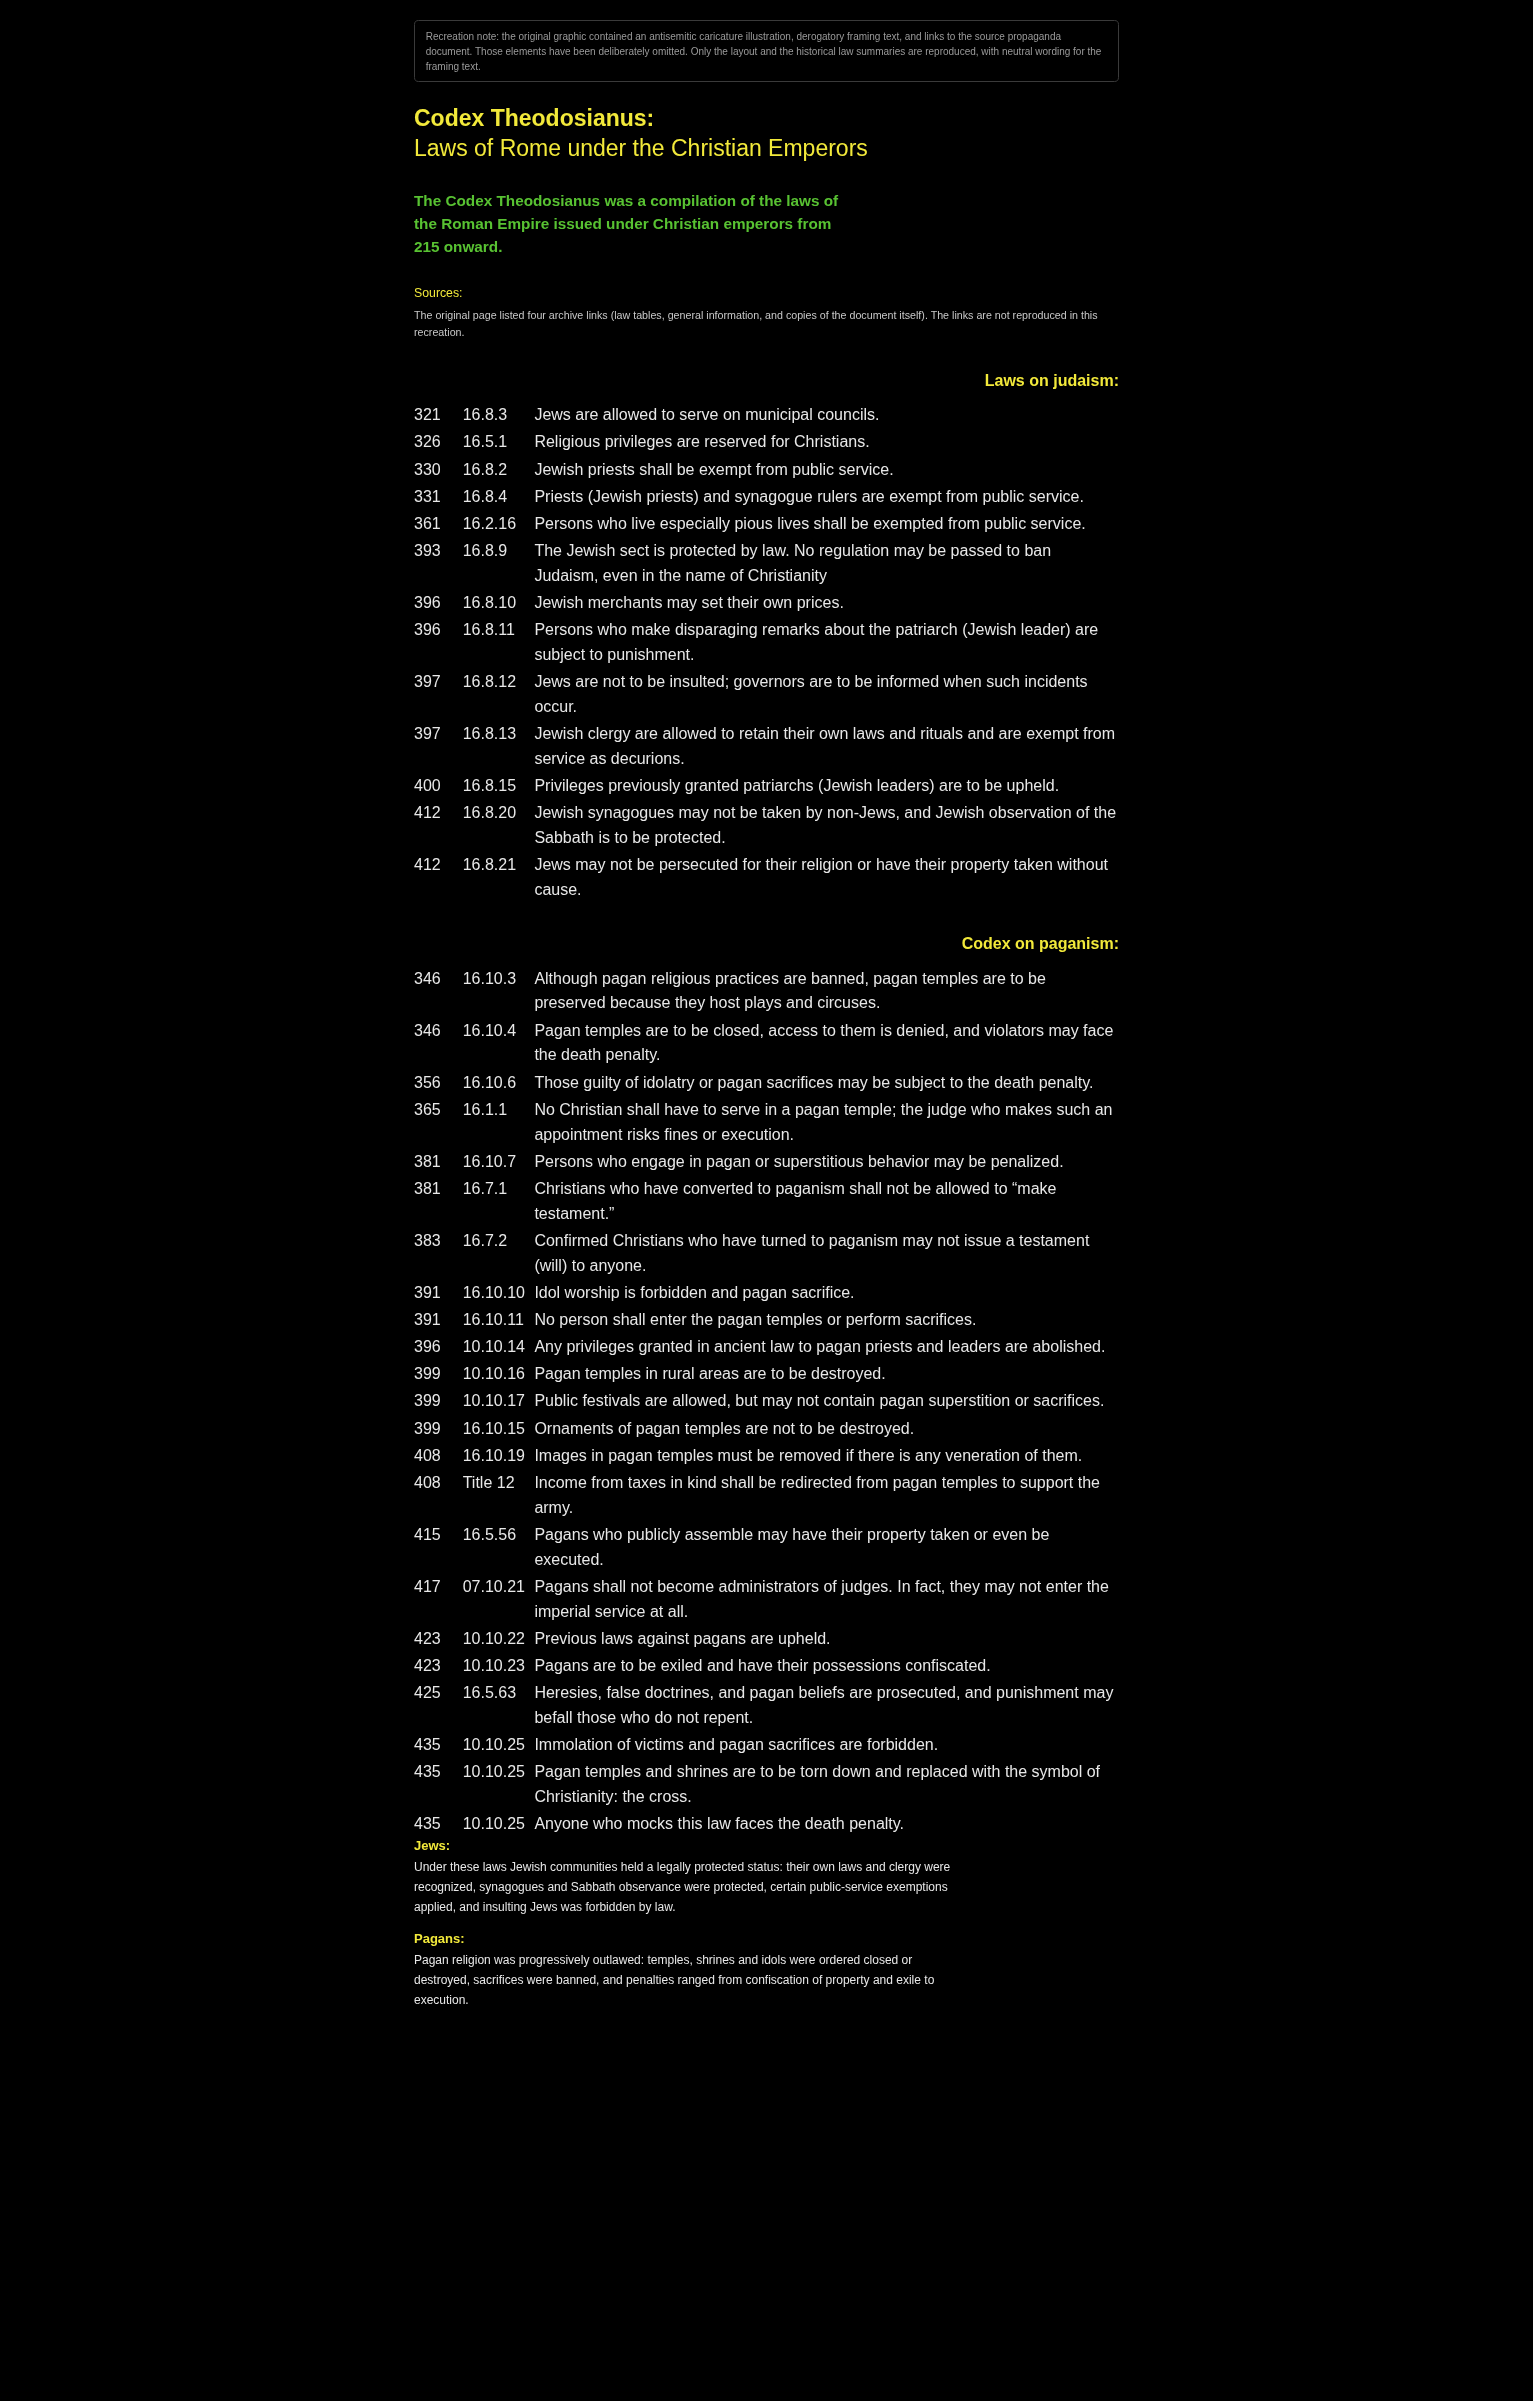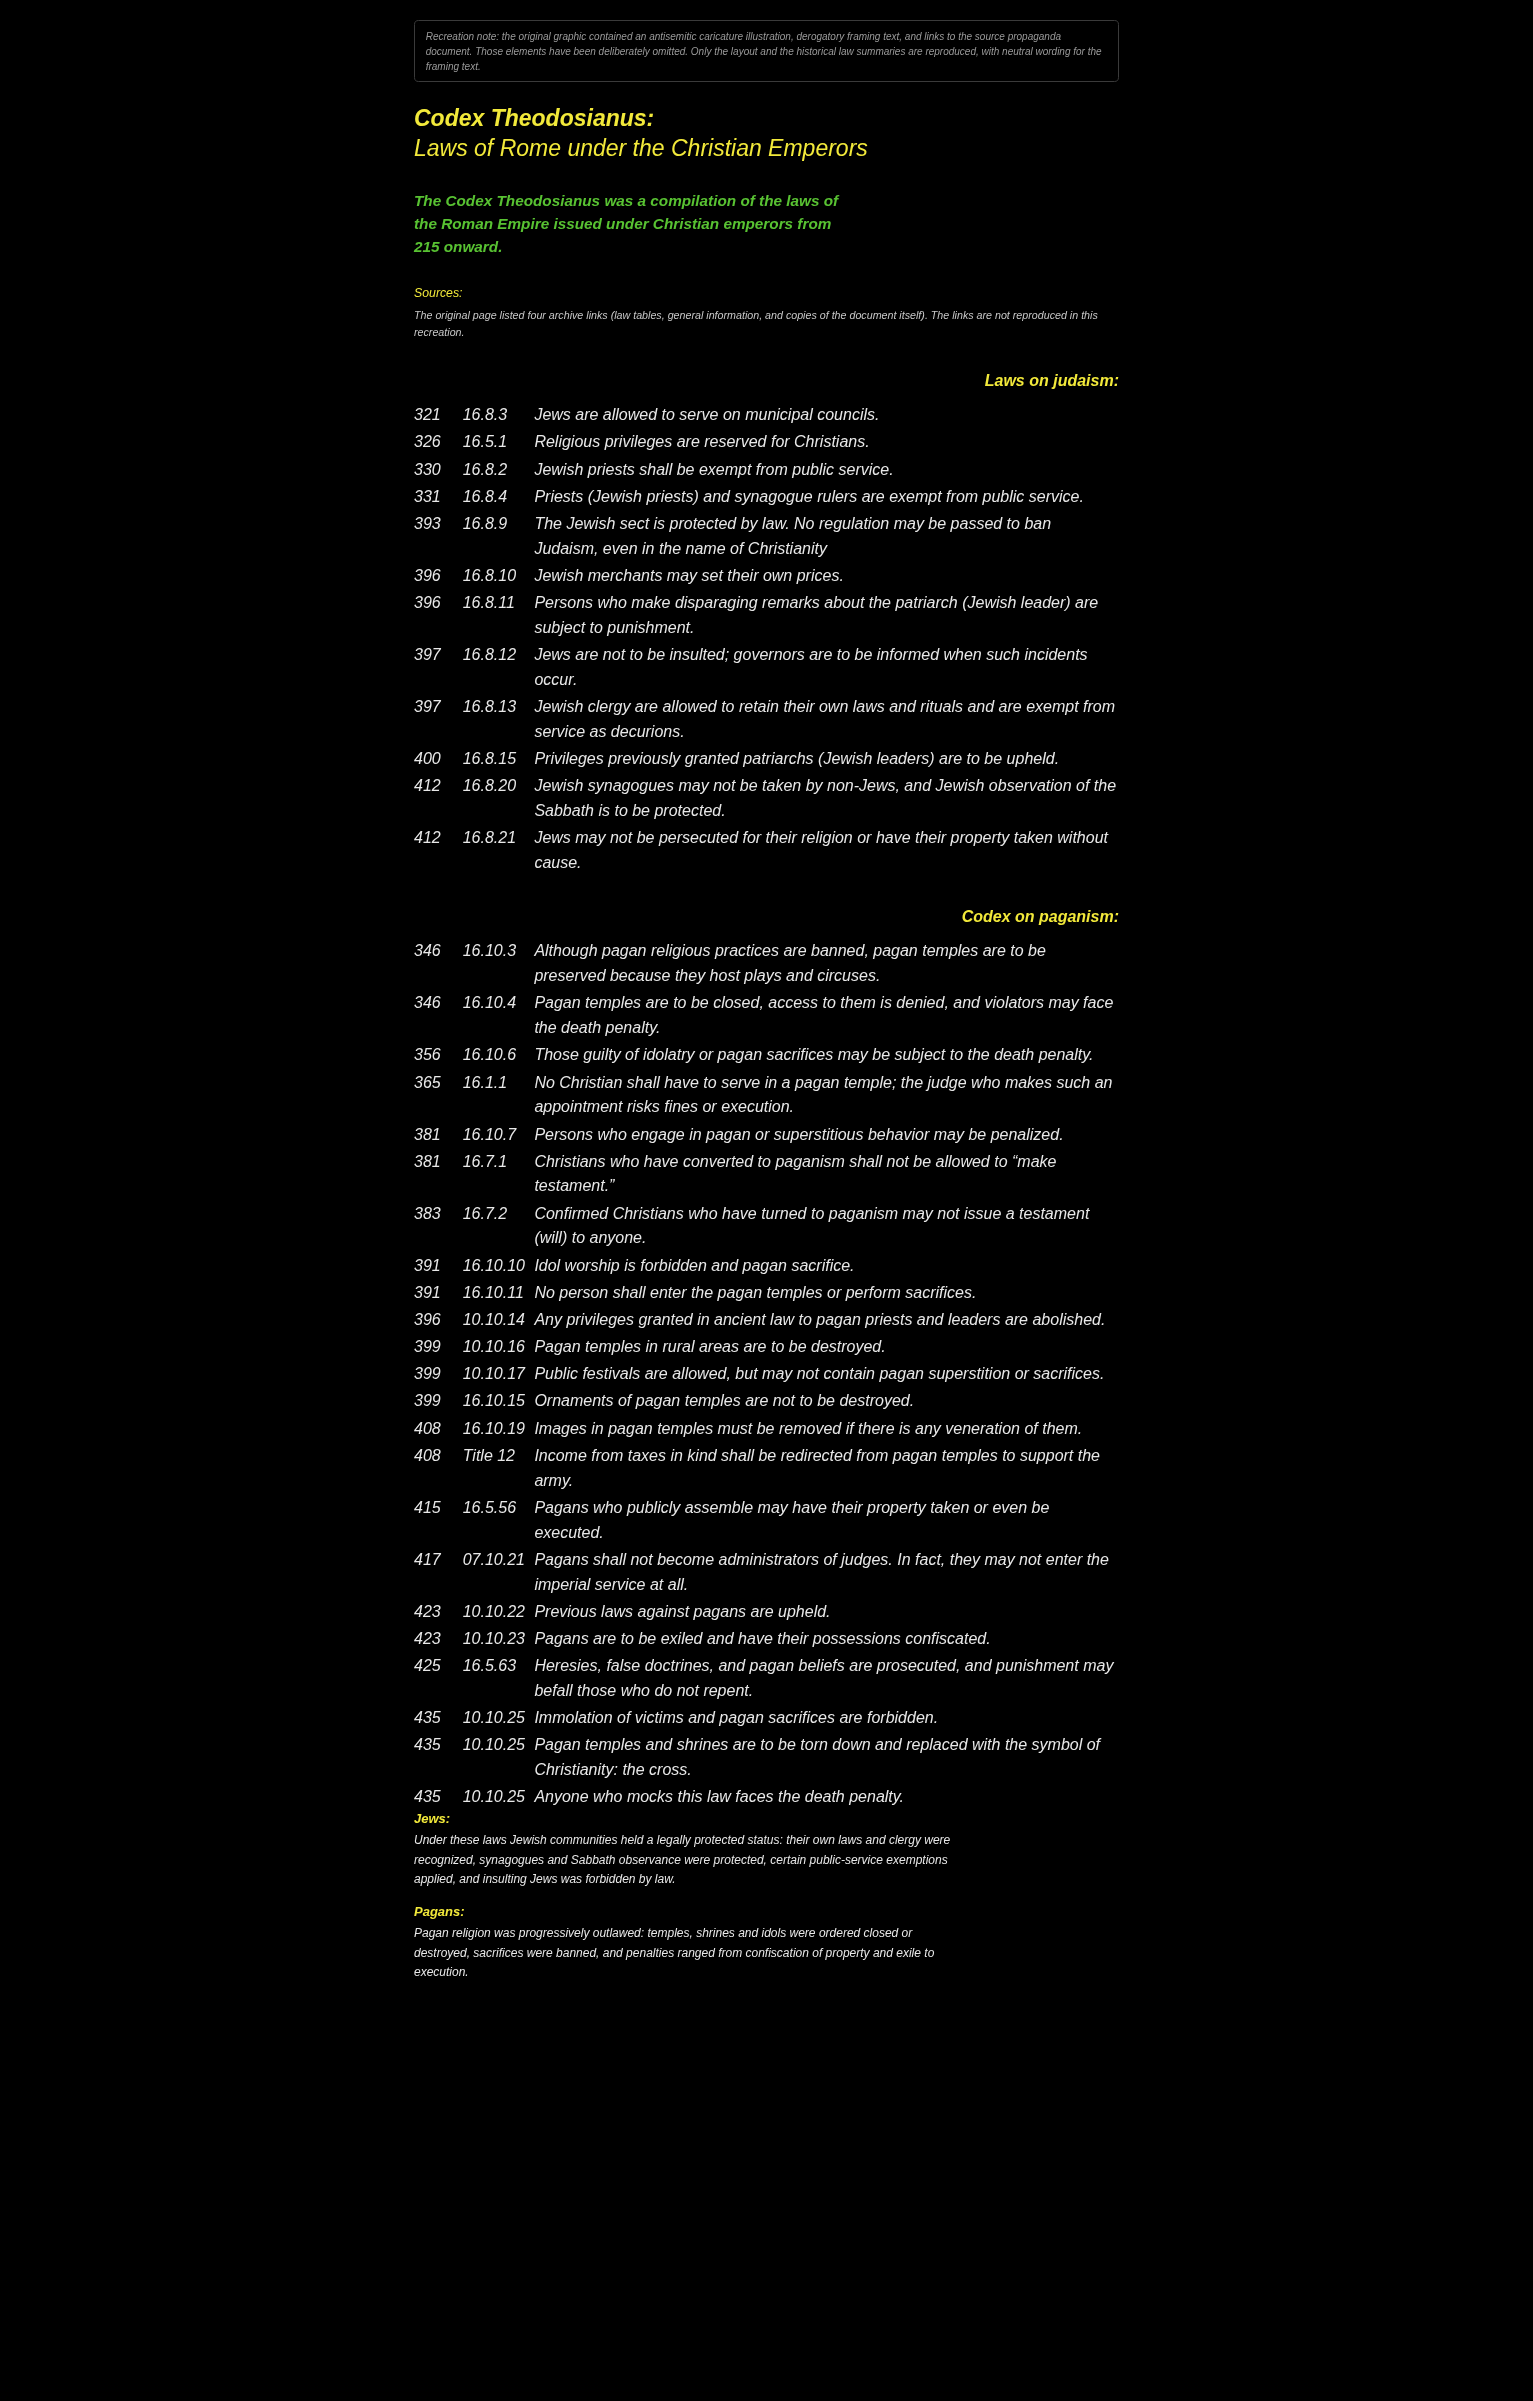--- a/index.html
+++ b/index.html
@@ -9,21 +9,20 @@
     background: #000000;
     color: #e8e8e8;
     font-family: "Liberation Sans", sans-serif;
   }
   .page {
     width: 767px;
     margin: 0 auto;
     padding: 20px 31px 54px 31px;
     background: #000000;
     min-height: 1196px;
-    font-style: italic;
   }
   .notice {
     border: 0.8px solid #3a3a3a;
     color: #9a9a9a;
     font-size: 10px;
     line-height: 1.5;
     padding: 7.7px 10.7px;
     border-radius: 4.6px;
     margin-bottom: 21.5px;
   }
@@ -132,20 +131,25 @@
           <span class="law-cite">16.8.2</span>
           <span class="law-text">Jewish priests shall be exempt from public service.</span>
         </div>
 
         <div class="law-row">
           <span class="law-year">331</span>
           <span class="law-cite">16.8.4</span>
           <span class="law-text">Priests (Jewish priests) and synagogue rulers are exempt from public service.</span>
         </div>
 
+        <div class="law-row">
+          <span class="law-year">361</span>
+          <span class="law-cite">16.2.16</span>
+          <span class="law-text">Persons who live especially pious lives shall be exempted from public service.</span>
+        </div>
 
         <div class="law-row">
           <span class="law-year">393</span>
           <span class="law-cite">16.8.9</span>
           <span class="law-text">The Jewish sect is protected by law.  No regulation may be passed to ban Judaism, even in the name of Christianity</span>
         </div>
 
         <div class="law-row">
           <span class="law-year">396</span>
           <span class="law-cite">16.8.10</span>

